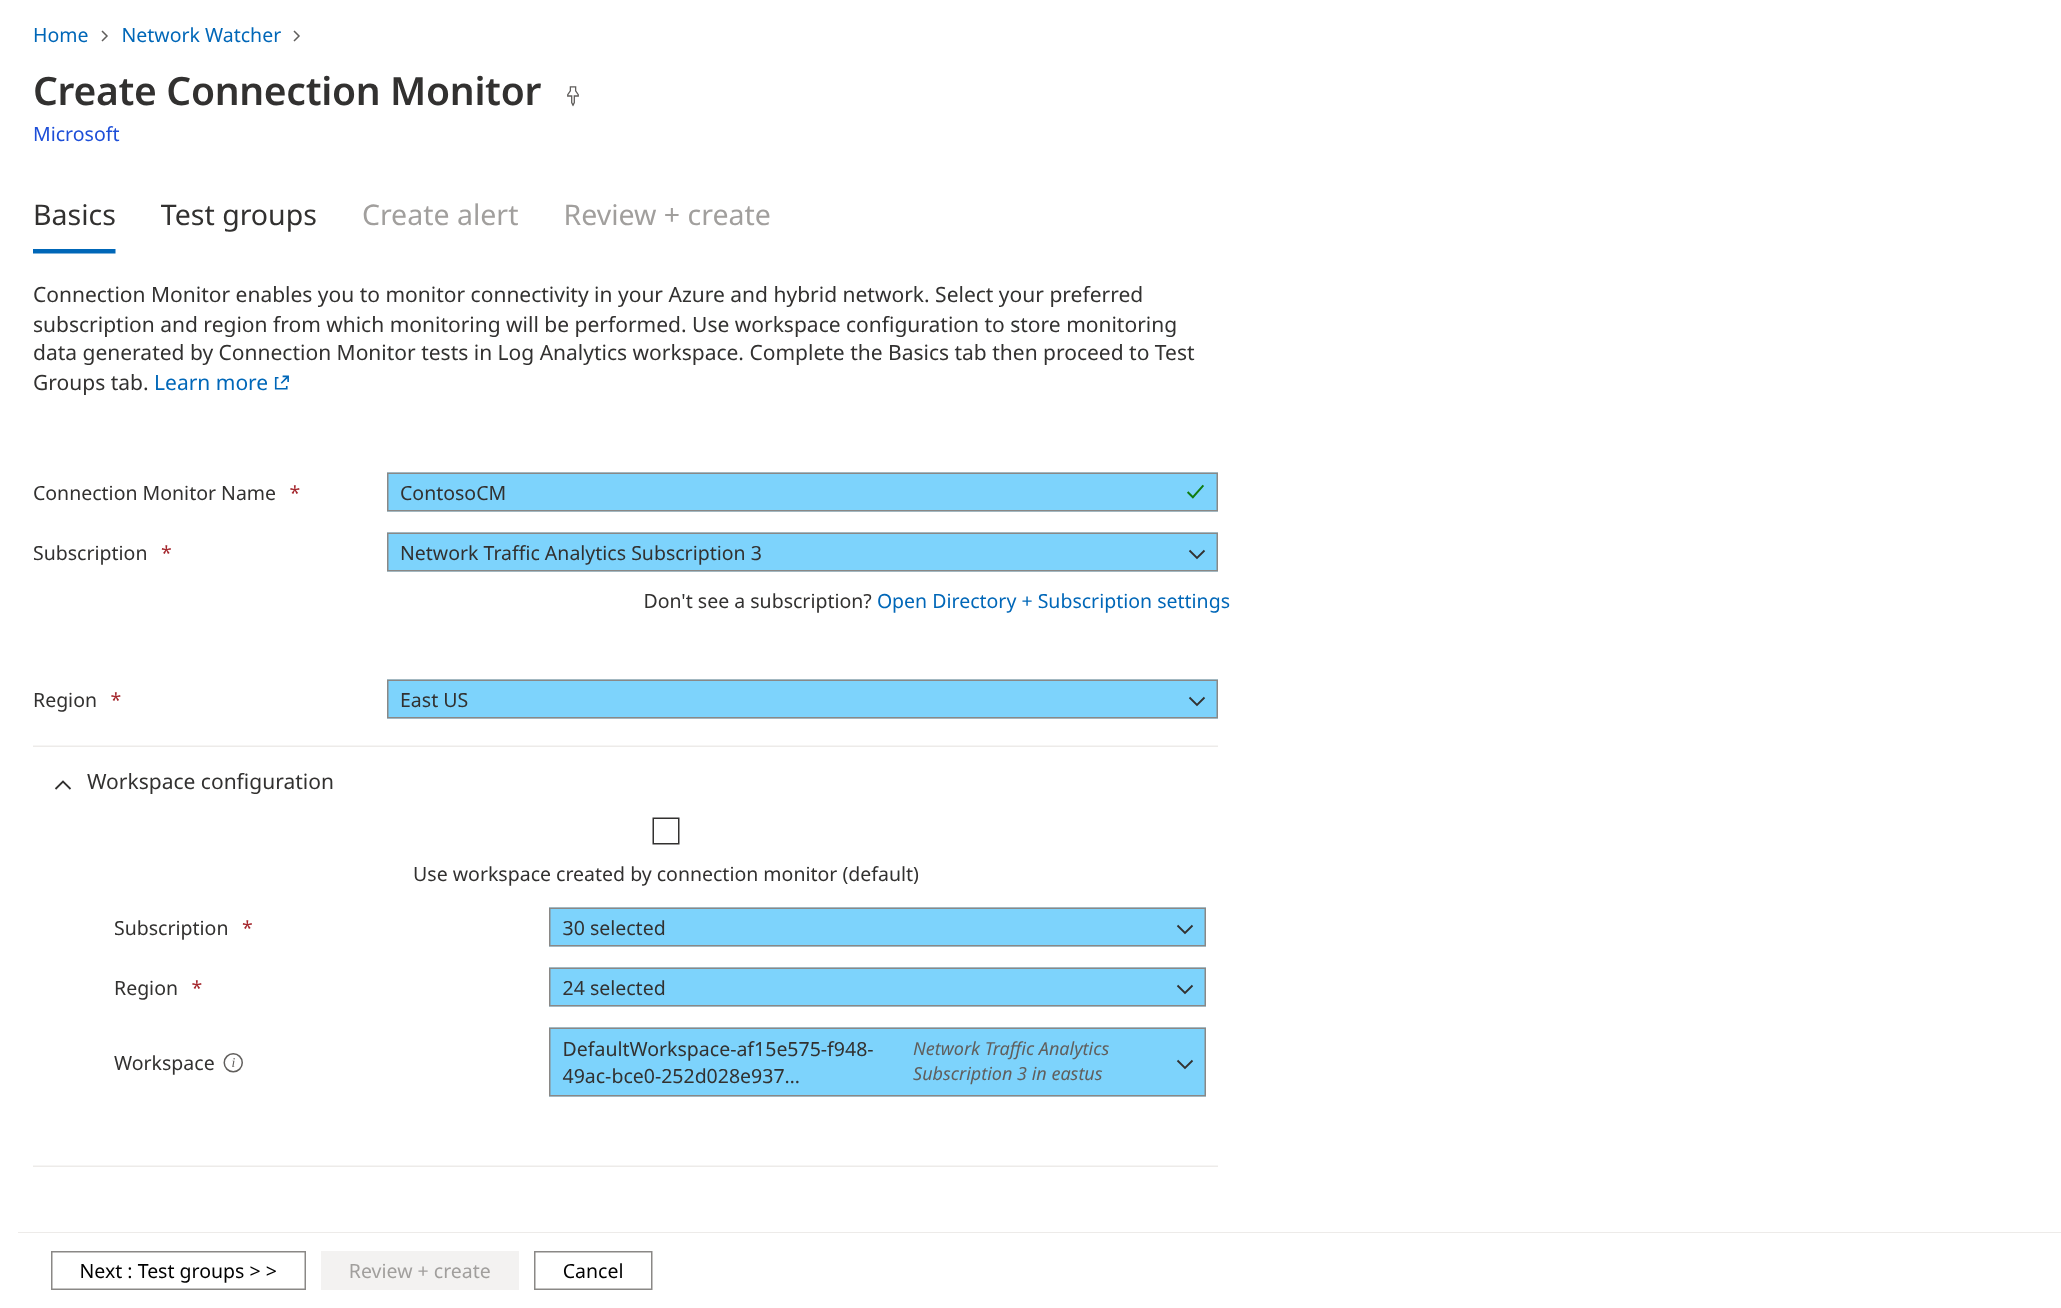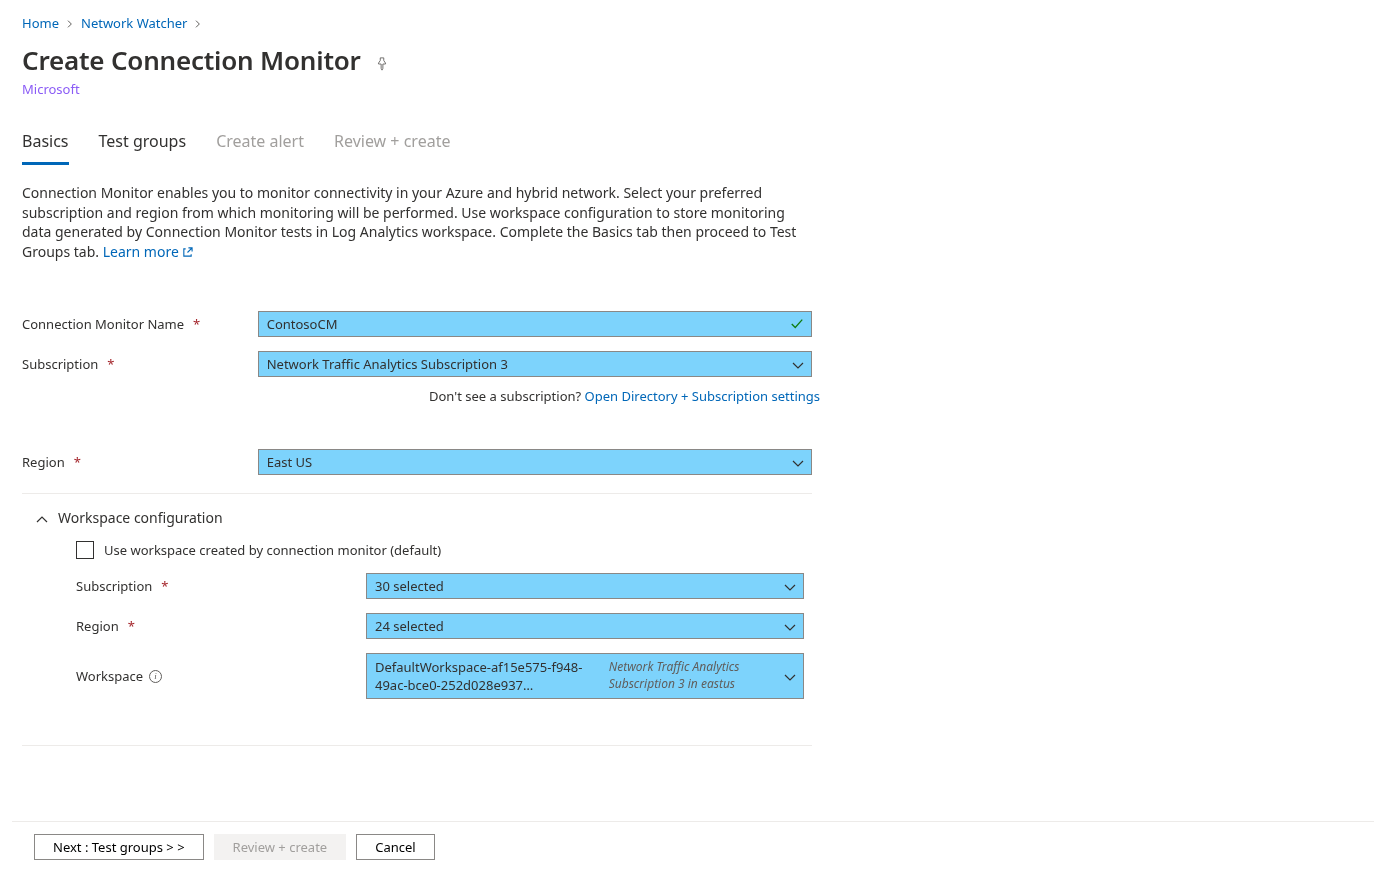--- a/index.html
+++ b/index.html
@@ -10,23 +10,23 @@
     color: #323130;
     background: #fff;
   }
   .page { padding: 14px 22px 0 22px; }
   .breadcrumb { font-size: 13px; display: flex; align-items: center; gap: 4px; margin-bottom: 10px; }
   .breadcrumb a { color: #0067b8; text-decoration: none; cursor: pointer; }
   .breadcrumb .sep { color: #605e5c; margin: 0 3px; }
   .title-row { display: flex; align-items: center; gap: 14px; }
   h1 { font-size: 26px; font-weight: 600; margin: 0 0 2px 0; letter-spacing: -0.2px; }
   .pin-icon { width: 14px; height: 14px; display: inline-block; cursor: pointer; margin-top:6px; }
-  .subtitle { color: #8b5cf6; font-size: 13px; margin-top: 0px; }
+  .subtitle { color: #1d4ed8; font-size: 13px; margin-top: 0px; }
   .tabs { display: flex; gap: 30px; margin-top: 26px; border-bottom: 1px solid transparent; }
-  .tab { padding: 6px 0 10px 0; font-size: 16px; cursor: pointer; color:#323130;}
+  .tab { padding: 6px 0 10px 0; font-size: 19px; cursor: pointer; color:#323130;}
   .tab.active { font-weight: 400; border-bottom: 3px solid #0067b8; margin-bottom:-1px; color:#323130;}
   .tab.disabled { color: #a19f9d; cursor: default; }
   .content { max-width: 790px; padding-top: 18px; }
   .description { font-size: 14px; line-height: 1.4; color: #323130; }
   .description a { color: #0067b8; text-decoration: none; }
   .ext-icon { width: 11px; height: 11px; display: inline-block; margin-left: 3px; vertical-align: -1px; }
   .form-row { display: flex; align-items: center; margin-top: 14px; gap: 8px;}
   .form-label-col { width: 230px; font-size: 13px; display:flex; align-items:center; gap:6px;}
   .form-control-col { position: relative; width: 560px; }
   .req { color: #a4262c; margin-left: 3px; }
@@ -45,21 +45,21 @@
   .select-sub { font-style: italic; color:#605e5c; font-size:12px;}
   .valid-check { position: absolute; right: 8px; top: 50%; transform: translateY(-50%); width:14px; height:14px; }
   .chevron { position: absolute; right: 8px; top: 50%; transform: translateY(-50%); width:12px; height:12px; pointer-events:none; }
   .helper { font-size: 13px; color:#323130; margin-top:10px; margin-left:230px; padding-left:8px; width:560px; box-sizing:content-box;text-align:right;}
   .helper a { color: #0067b8; text-decoration:none; }
   .section-hr { border:none; border-top:1px solid #edebe9; margin:18px 0 0 0; }
   .expander { display:flex; align-items:center; gap:10px; padding:14px 0 0 14px; cursor:pointer; }
   .expander-chev { width:12px; height:12px; }
   .expander-title { font-size:14px; }
   .indented { padding-left: 54px; padding-top: 14px;}
-  .checkbox-row { display:flex; align-items:center; gap:10px; margin-bottom: 8px;}
+  .checkbox-row { display:flex; align-items:center; gap:10px; margin-bottom: 8px; flex-direction: column;}
   .checkbox-box { width:18px; height:18px; border:1px solid #323130; cursor:pointer; display:inline-block; }
   .indented .form-row .form-label-col { width: 282px; }
   .indented .form-row .form-control-col { width: 438px; }
   .info-icon { width:13px; height:13px; border:1px solid #605e5c; border-radius:50%; display:inline-flex; align-items:center; justify-content:center; font-size:9px; color:#605e5c; font-style: italic; font-family: Georgia, serif; line-height:1;}
   .footer-bar {
     position: fixed; bottom: 0; left: 12px; right: 0;
     border-top: 1px solid #edebe9;
     background: #fff;
     padding: 12px 22px;
     display:flex; gap: 10px;

